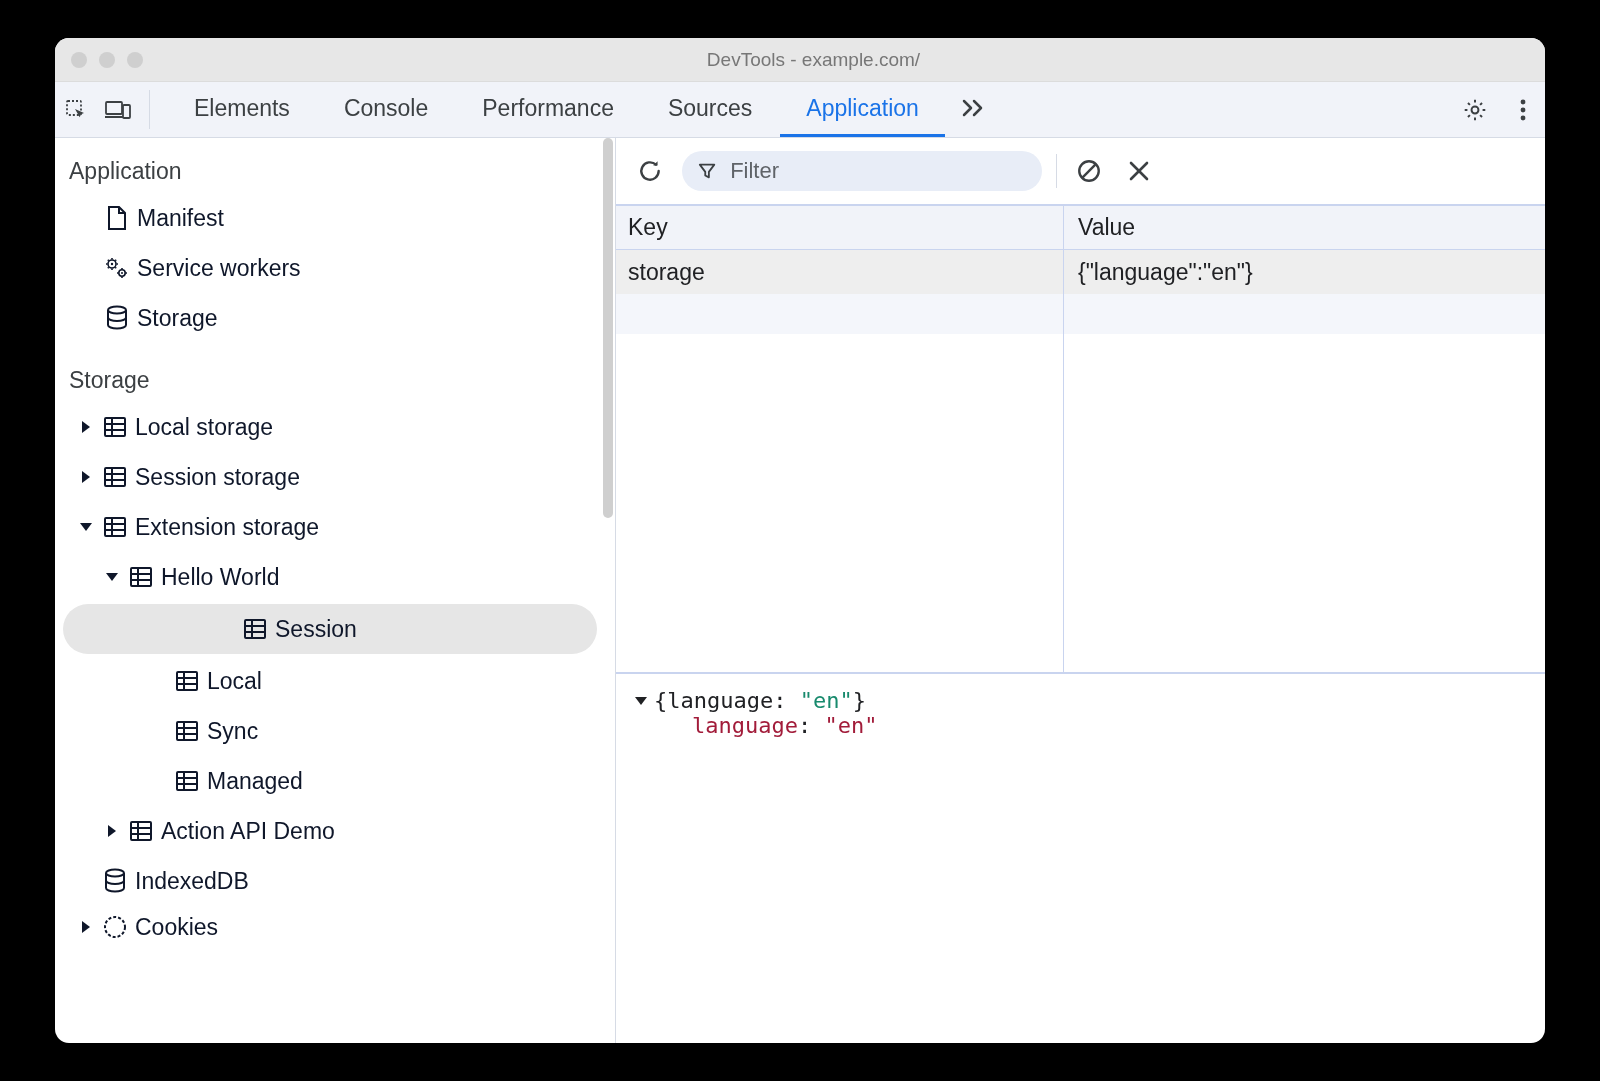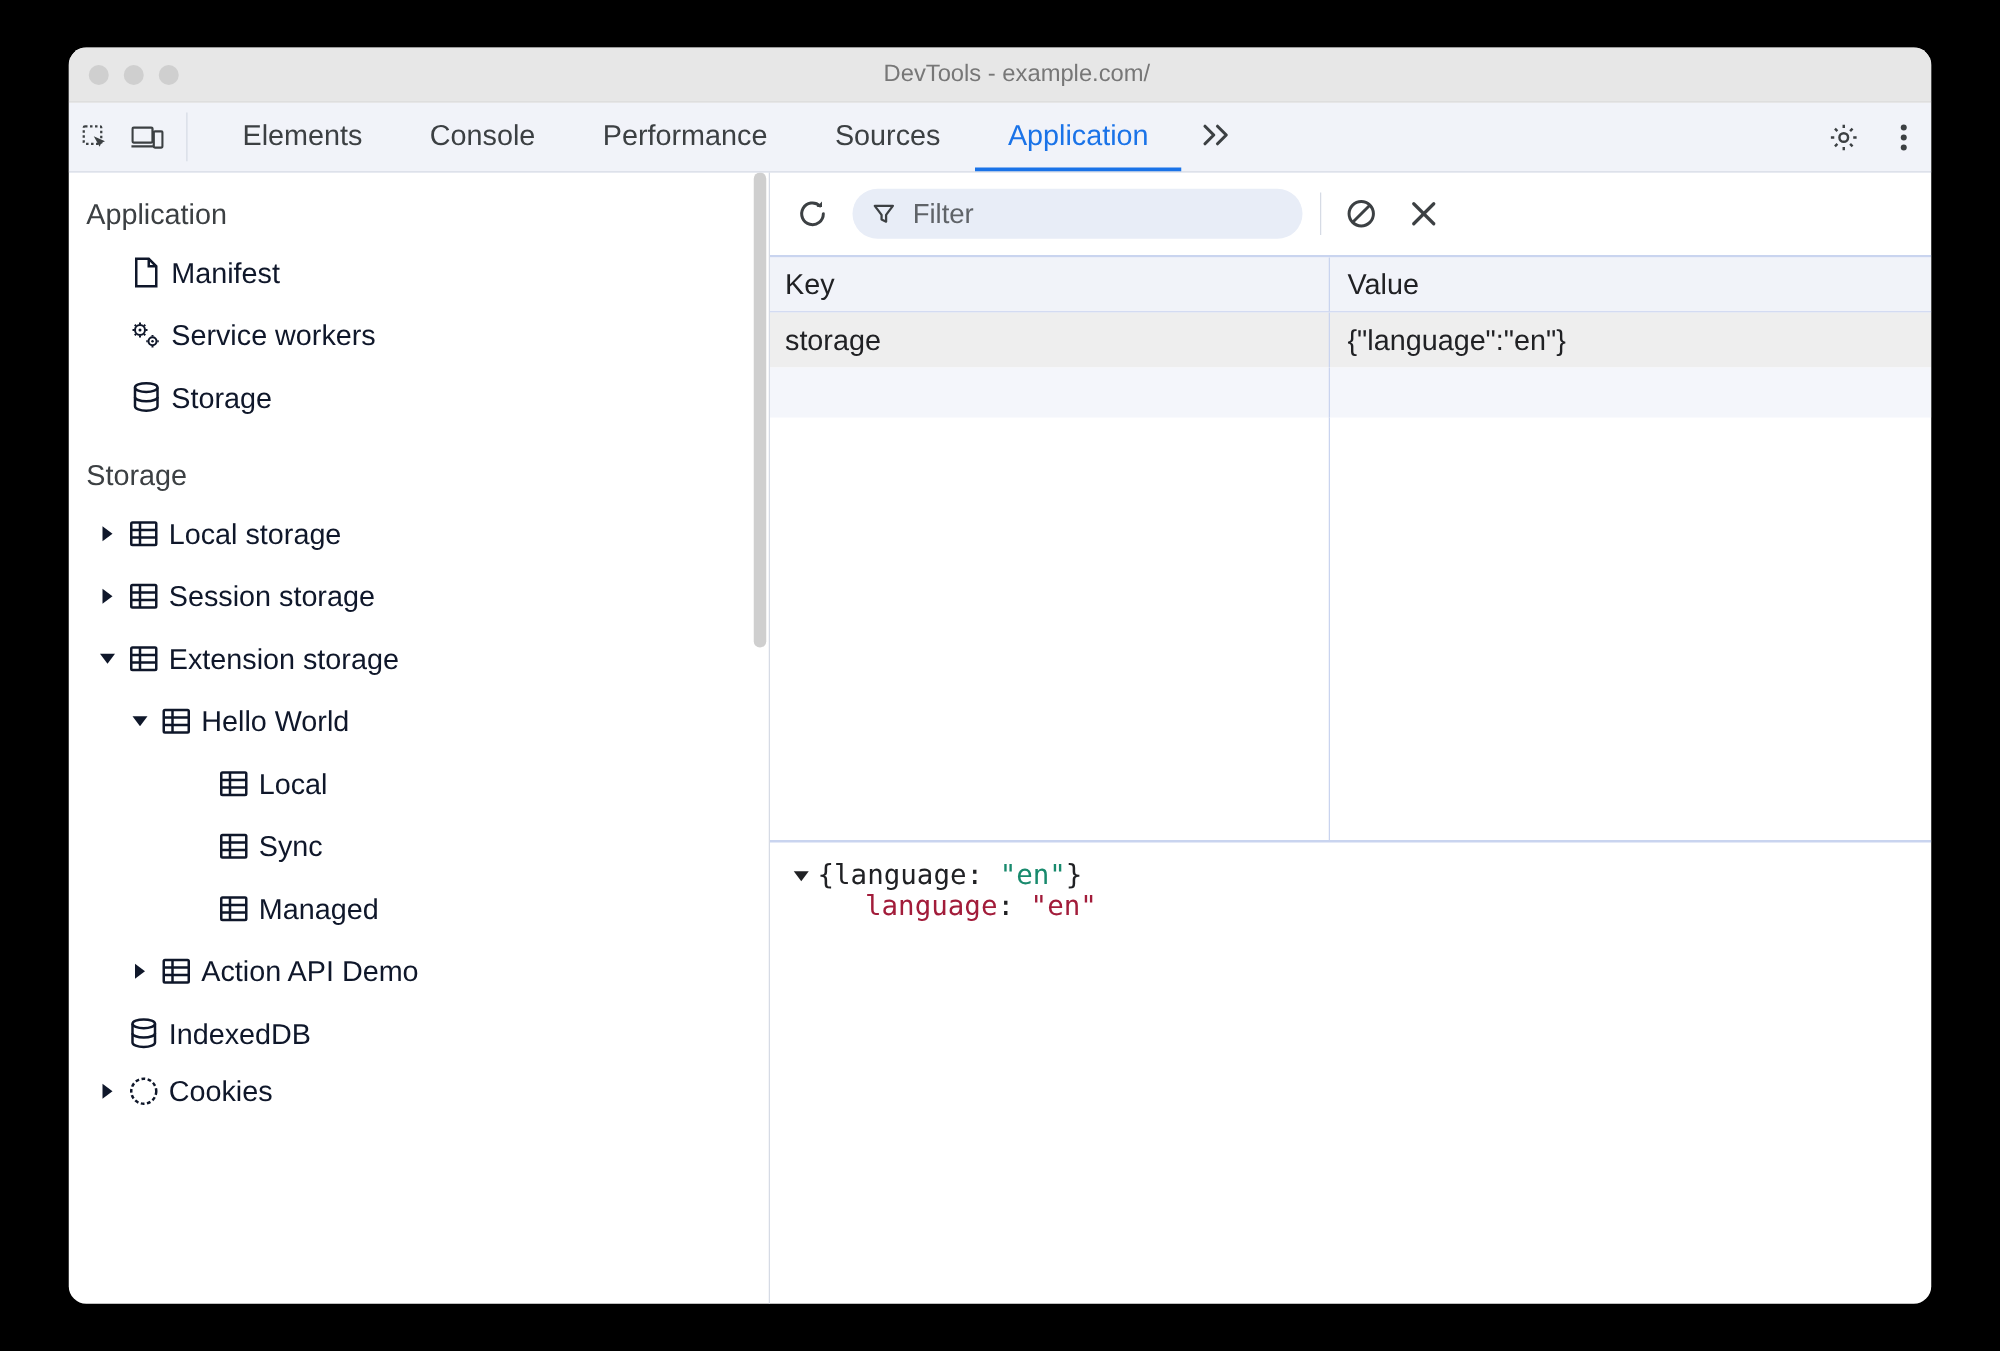--- a/index.html
+++ b/index.html
@@ -437,20 +437,32 @@
             <svg width="24" height="22" viewBox="0 0 24 22" fill="none" stroke="currentColor" stroke-width="2">
               <rect x="2" y="2" width="20" height="18" rx="1"></rect>
               <line x1="2" y1="8" x2="22" y2="8"></line>
               <line x1="2" y1="14" x2="22" y2="14"></line>
               <line x1="9" y1="2" x2="9" y2="20"></line>
             </svg>
           </div>
         <div class="labelcell">Hello World</div>
       </div>
 
+      <div class="tree-row selected">
+        <div class="arrowcell" style="margin-left:84px;width:0"></div>
+        <div class="iconcell" style="margin-left:84px;">
+            <svg width="24" height="22" viewBox="0 0 24 22" fill="none" stroke="currentColor" stroke-width="2">
+              <rect x="2" y="2" width="20" height="18" rx="1"></rect>
+              <line x1="2" y1="8" x2="22" y2="8"></line>
+              <line x1="2" y1="14" x2="22" y2="14"></line>
+              <line x1="9" y1="2" x2="9" y2="20"></line>
+            </svg>
+          </div>
+        <div class="labelcell">Session</div>
+      </div>
       <div class="tree-row">
         <div class="iconcell" style="margin-left:100px;">
             <svg width="24" height="22" viewBox="0 0 24 22" fill="none" stroke="currentColor" stroke-width="2">
               <rect x="2" y="2" width="20" height="18" rx="1"></rect>
               <line x1="2" y1="8" x2="22" y2="8"></line>
               <line x1="2" y1="14" x2="22" y2="14"></line>
               <line x1="9" y1="2" x2="9" y2="20"></line>
             </svg>
           </div>
         <div class="labelcell">Local</div>

